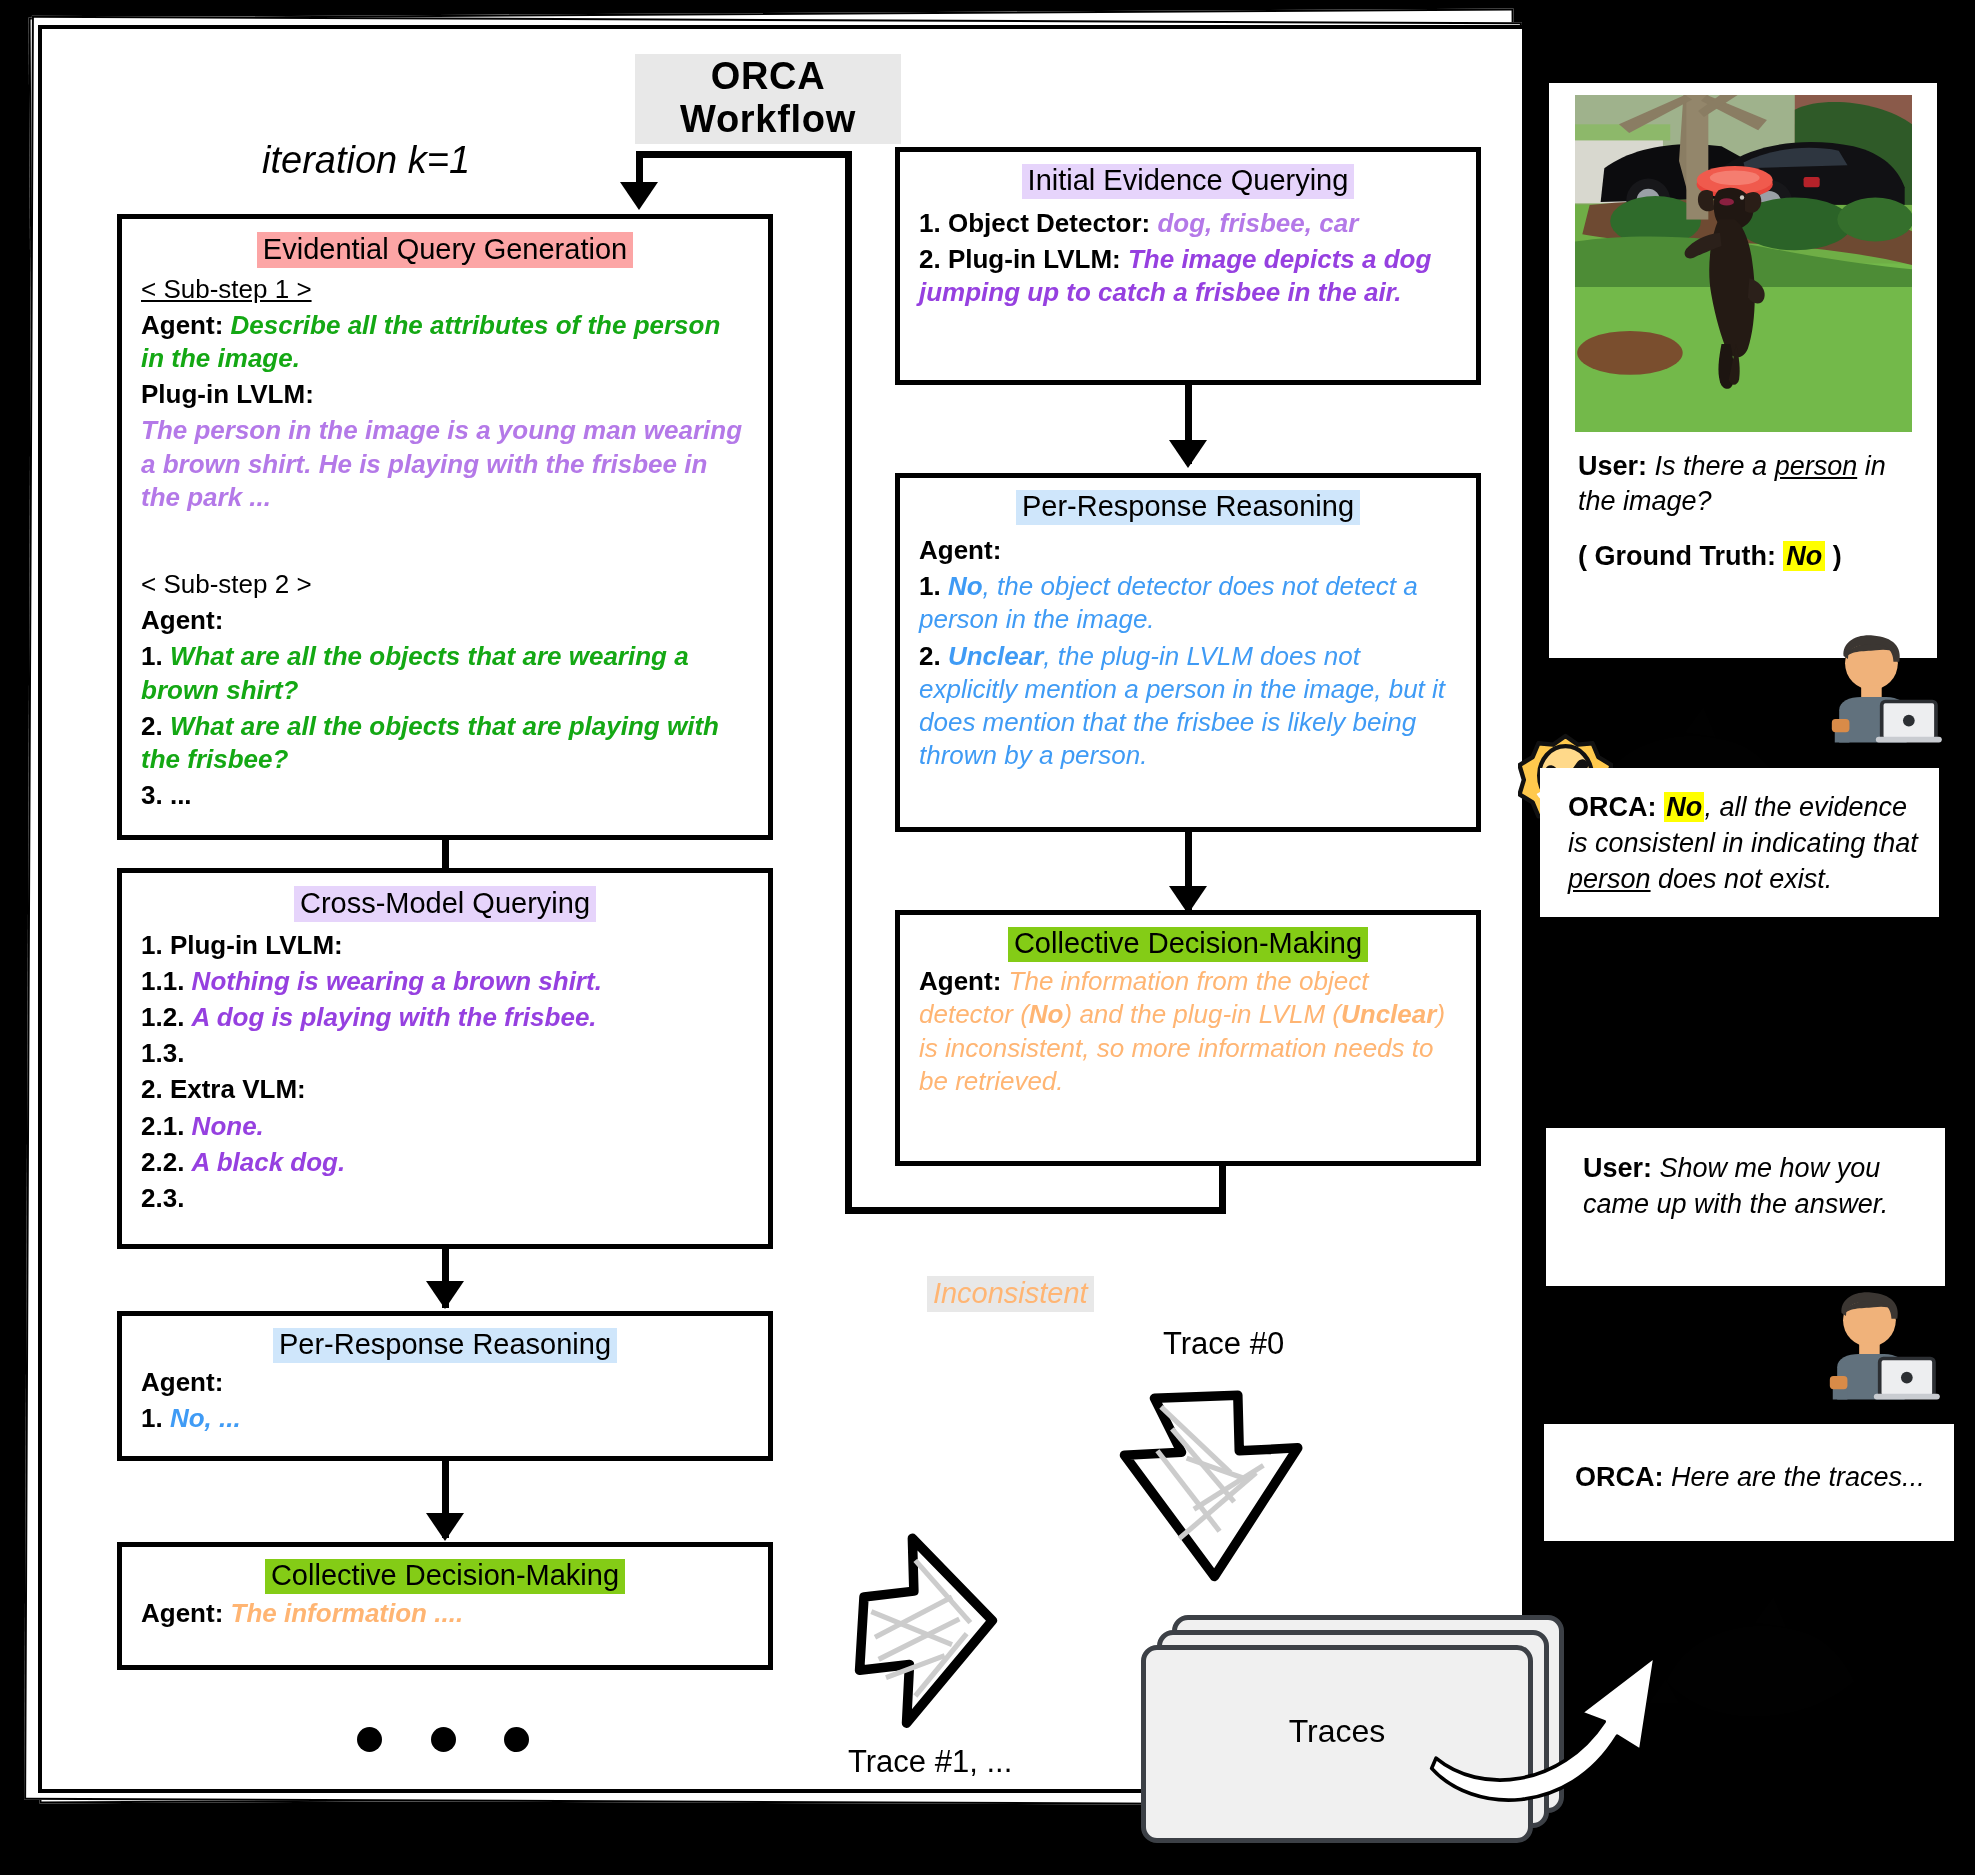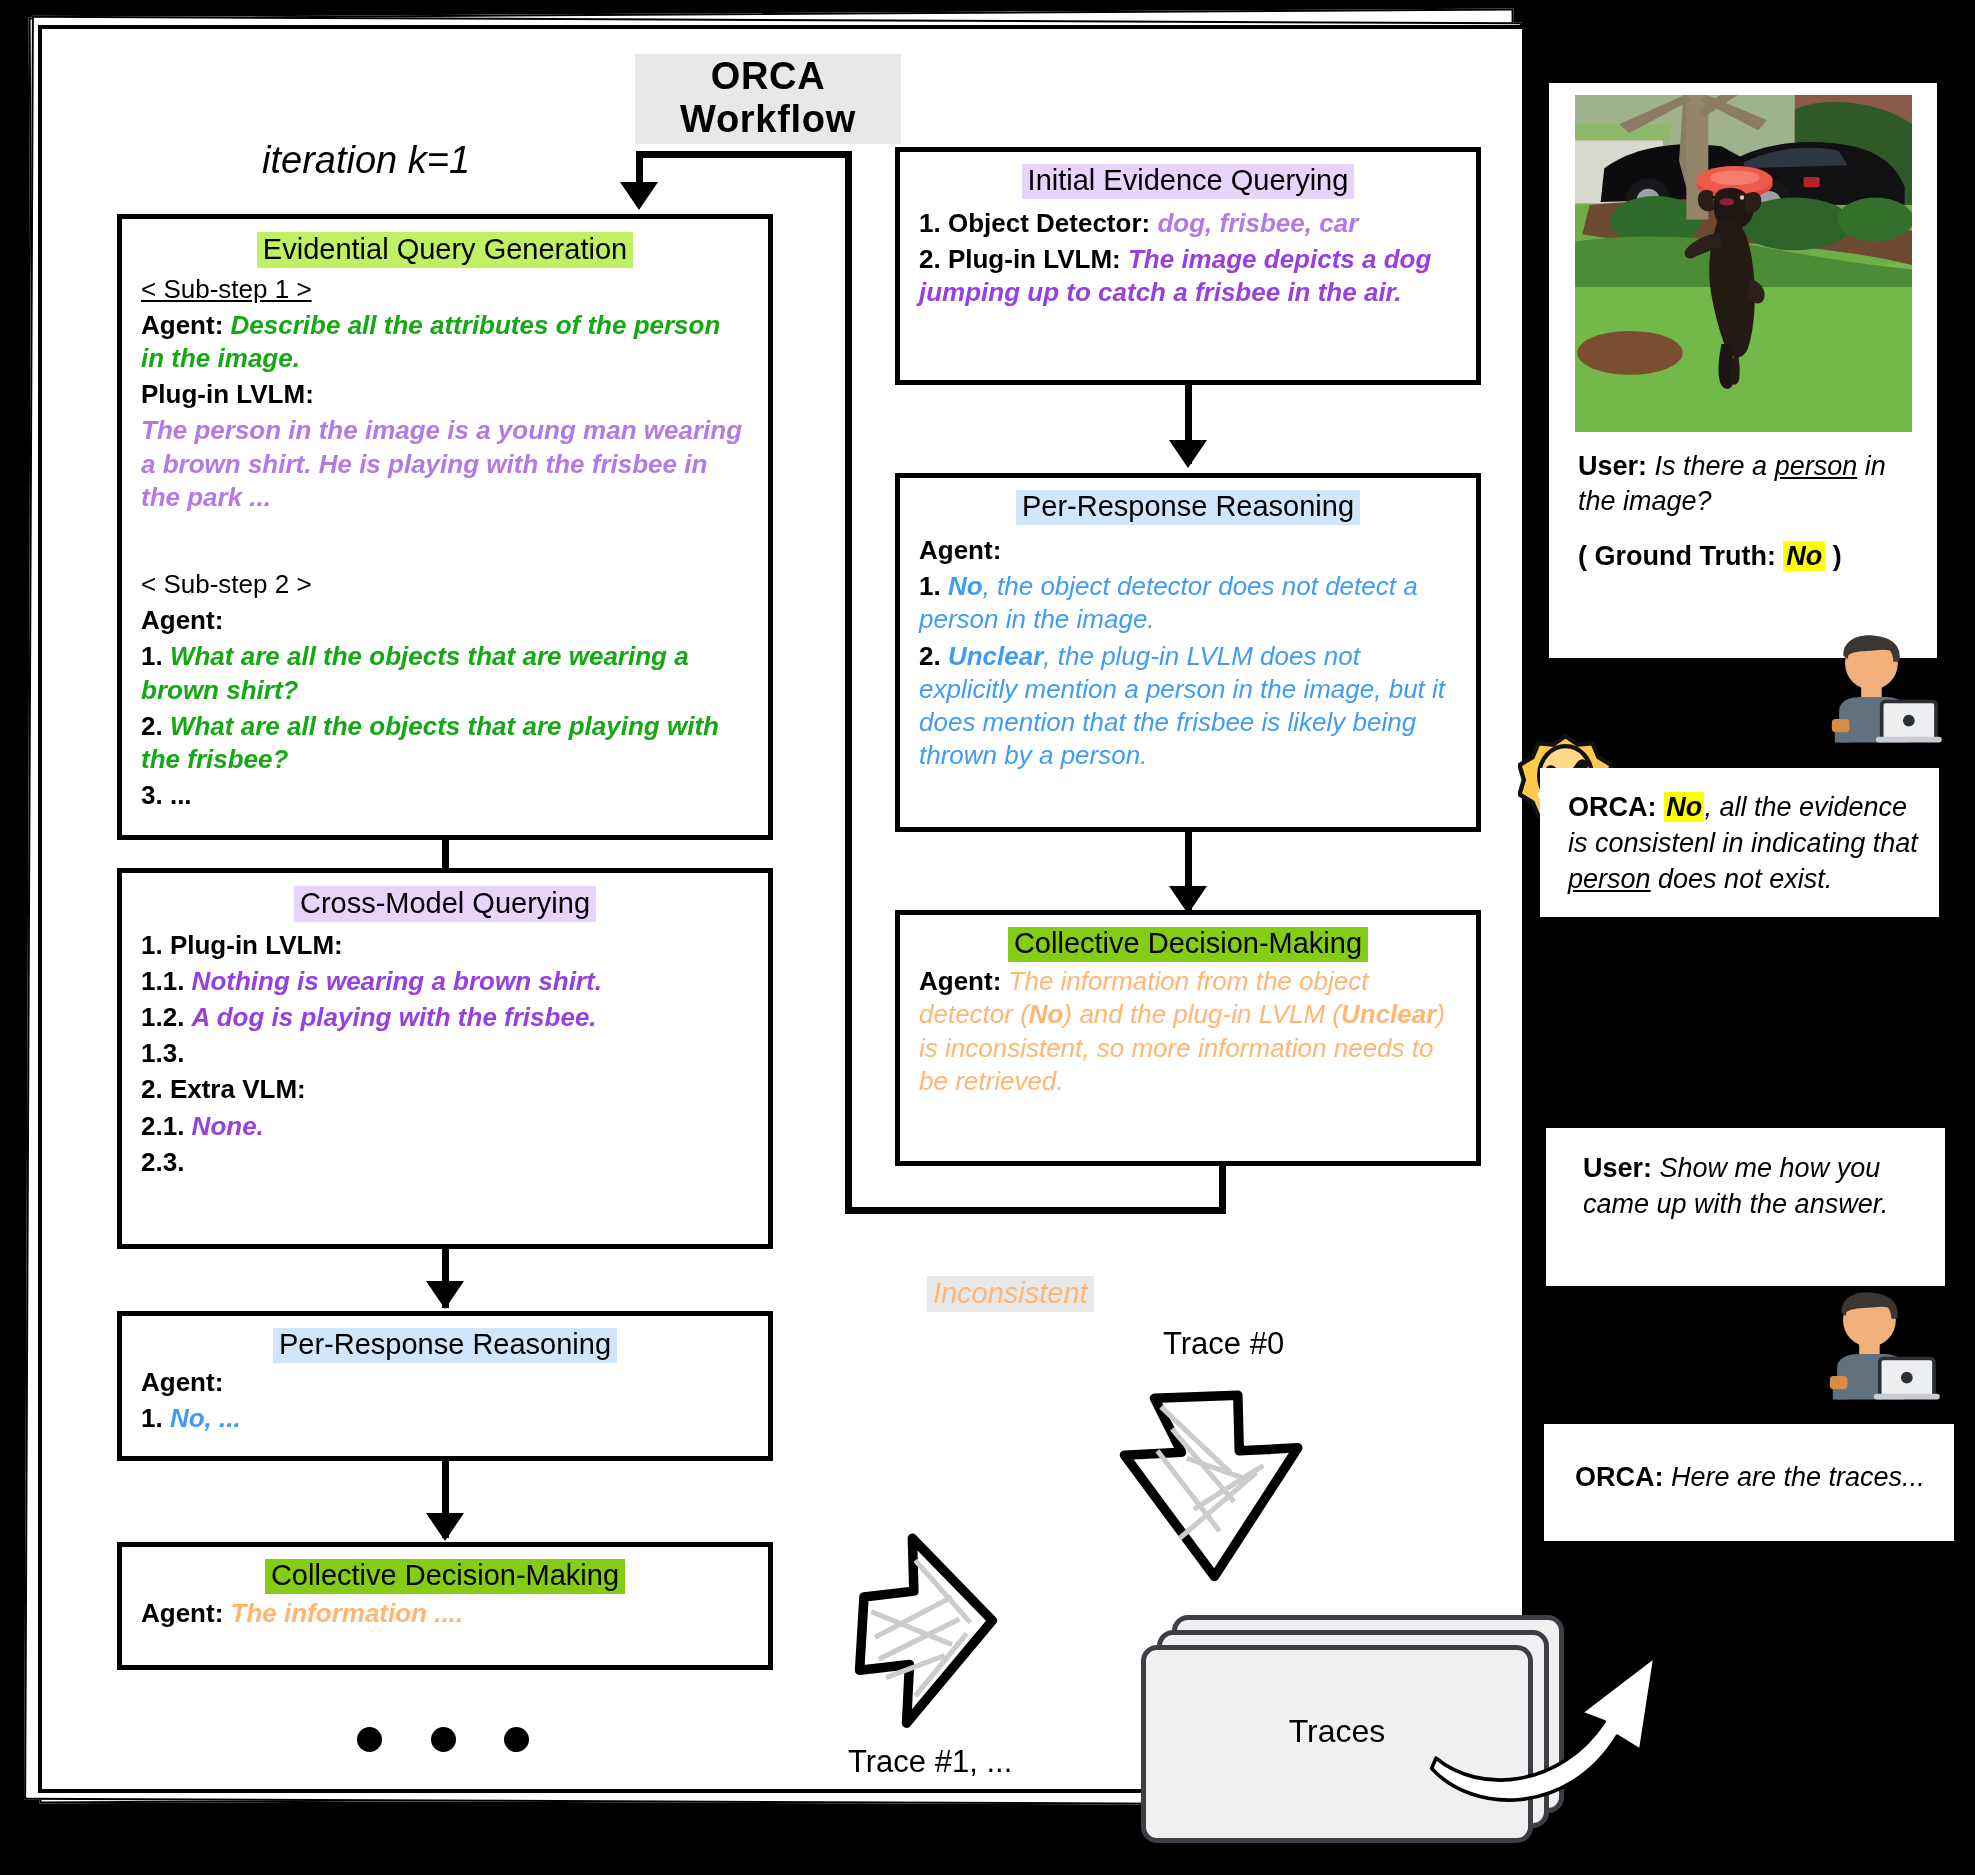--- a/index.html
+++ b/index.html
@@ -9,21 +9,21 @@
   
   .sheet{position:absolute;background:#fff;border:2.9px solid #000;}
   #sheet-back2{left:34px;top:13px;width:1481px;height:1782px;transform:rotate(-0.35deg);}
   #sheet-back1{left:28px;top:19px;width:1486px;height:1780px;transform:rotate(0.25deg);}
   #sheet-main {left:38px;top:25px;width:1480px;height:1760px;border-width:4.4px;}
 
   
   .box{position:absolute;background:#fff;border:5.1px solid #000;box-sizing:border-box;}
   .hl{padding:0.7px 5.9px 1.5px 5.9px;font-size:29px;color:#000;display:inline-block;
       line-height:1.15;}
-  .hl-green{background:#bef264;}
+  .hl-green{background:#fca5a5;}
   .hl-purple{background:#e6d4fb;}
   .hl-blue{background:#cfe6fb;}
   .hl-yellow{background:#84cc16;}
   .hl-grey{background:#e8e8e8;margin-left:27px;}
   .hl-yel-s{background:#ffff00;}
   .center{text-align:center;}
   .body-txt{font-size:26px;line-height:1.28;color:#000;margin-top:2.9px;}
   .b{font-weight:bold;}
   .i{font-style:italic;}
   .green{color:#14a814;font-style:italic;font-weight:bold;}
@@ -115,20 +115,24 @@
   </div>
   <div class="body-txt">
     <span class="b">1.2.</span>
     <span class="purple-d">A dog is playing with the frisbee.</span>
   </div>
   <div class="body-txt b">1.3.</div>
   <div class="body-txt b">2. Extra VLM:</div>
   <div class="body-txt">
     <span class="b">2.1.</span>
     <span class="purple-d">None.</span>
+  </div>
+  <div class="body-txt">
+    <span class="b">2.2.</span>
+    <span class="purple-d">A black dog.</span>
   </div>
   <div class="body-txt b">2.3.</div>
 </div>
 
 <div class="vline" style="left:442px;top:1249px;height:59px;"></div>
 <div class="arrowhead" style="left:426px;top:1281px;"></div>
 
 <div class="box" style="left:117px;top:1311px;width:656px;height:150px;padding:11.7px 19px;">
   <div class="center">
     <span class="hl hl-blue">Per-Response Reasoning</span>

